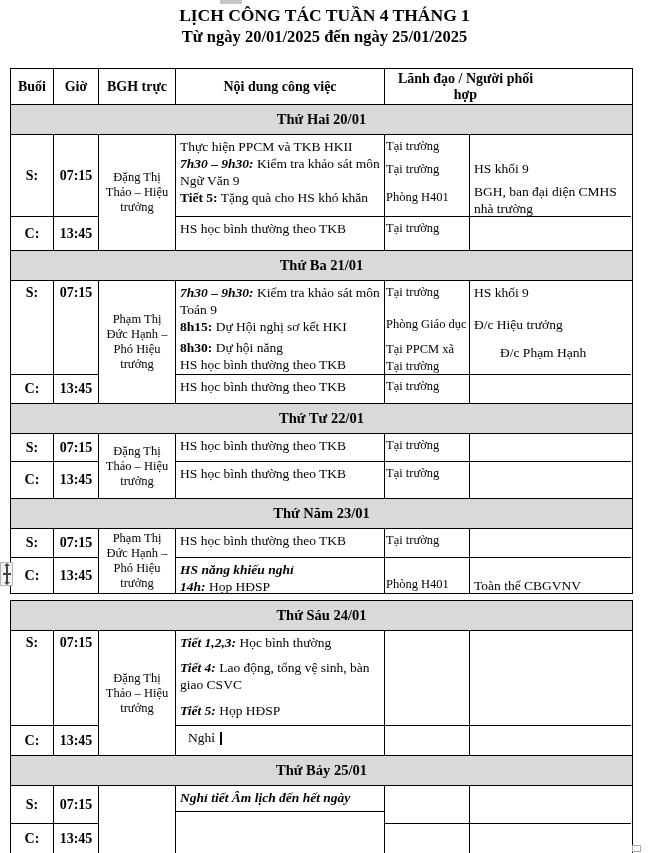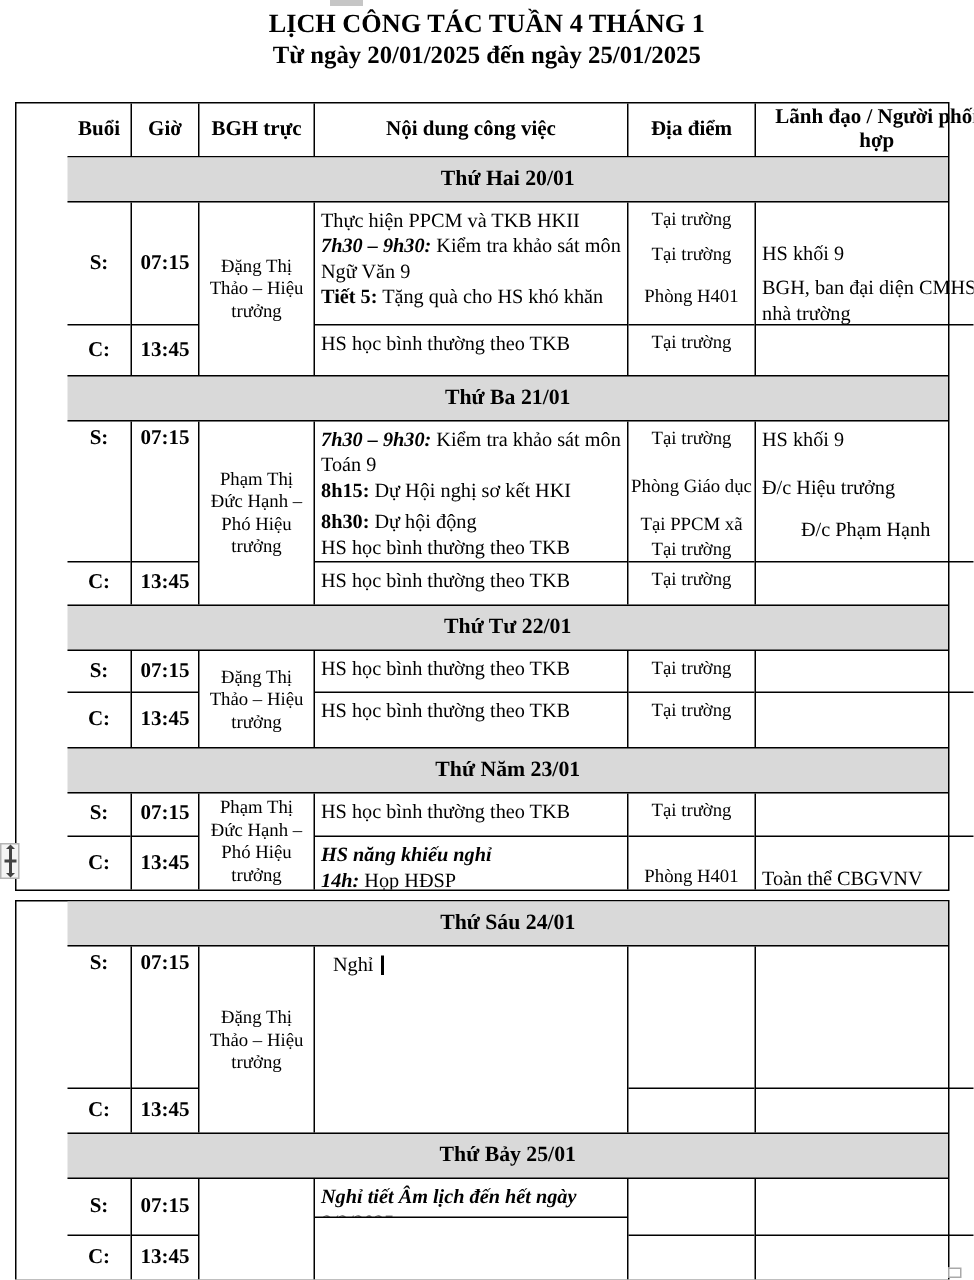--- a/index.html
+++ b/index.html
@@ -1,20 +1,20 @@
 <!DOCTYPE html>
 <html><head>
 <meta charset="utf-8">
 <style>
   html,body{margin:0;padding:0;background:#ffffff;}
   body{width:649px;height:853px;position:relative;font-family:"Liberation Serif","DejaVu Serif",serif;color:#000;}
   .doc-title{position:absolute;top:5px;left:0;width:649px;text-align:center;font-size:17.5px;font-weight:bold;line-height:21px;}
   .doc-subtitle{position:absolute;top:27px;left:0;width:649px;text-align:center;font-size:16.5px;font-weight:bold;line-height:20px;}
   .tables-wrap{position:absolute;left:10px;top:68px;width:623px;}
-  .sched-table{box-sizing:border-box;width:623px;border:1.5px solid #000;background:#fff;padding-left:34px;}
+  .sched-table{box-sizing:border-box;width:623px;border:1.5px solid #000;background:#fff;}
   .sched-table + .sched-table{margin-top:6px;}
   .hdr-row{display:flex;height:35px;border-bottom:1px solid #000;}
   .hcell{box-sizing:border-box;display:flex;align-items:center;justify-content:center;text-align:center;font-weight:bold;font-size:14px;line-height:16px;border-right:1px solid #000;padding:0 2px;}
   .hcell.c6{border-right:none;}
   .c1{flex:0 0 43px;width:43px;}
   .c2{flex:0 0 45px;width:45px;}
   .c3{flex:0 0 77px;width:77px;}
   .c4{flex:0 0 209px;width:209px;}
   .c5{flex:0 0 85px;width:85px;}
   .c6{flex:0 0 161px;width:161px;}
@@ -23,21 +23,21 @@
   .day.first .band{border-top:none;}
   .day-body{display:flex;}
   .col{box-sizing:border-box;display:flex;flex-direction:column;border-right:1px solid #000;}
   .col.c6{border-right:none;}
   .cell{box-sizing:border-box;overflow:hidden;}
   .cell.rb{border-bottom:1px solid #000;}
   .lab-cell{display:flex;justify-content:center;align-items:center;font-weight:bold;font-size:14px;}
   .lab-cell.vtop{align-items:flex-start;padding-top:4px;}
   .bgh-cell{flex:1;display:flex;align-items:center;justify-content:center;text-align:center;font-size:12.5px;line-height:15px;padding:0 3px;}
   .content-cell{padding:3px 4px 0 4px;font-size:13.5px;line-height:17px;text-align:left;}
-  .loc-cell{padding:3px 1px 0 1px;font-size:12.5px;line-height:17px;text-align:center;}
+  .loc-cell{padding:3px 1px 0 1px;font-size:12.5px;line-height:17px;text-align:left;}
   .par-cell{padding:3px 3px 0 4px;font-size:13.5px;line-height:17px;text-align:left;}
   .para{margin:0;}
   .s-bi{font-weight:bold;font-style:italic;}
   .s-b{font-weight:bold;}
   .caret{display:inline-block;width:1.5px;height:13px;background:#000;margin-left:5px;vertical-align:text-bottom;}
   
   .scroll-remnant{position:absolute;left:220px;top:0;width:22px;height:4px;background:#c6c6c6;}
   .move-handle{position:absolute;left:0;top:562px;width:13px;height:24px;border:1px solid #b5b5b5;background:#f5f5f5;box-sizing:border-box;}
   .move-handle .vbar{position:absolute;left:5px;top:3px;width:1.5px;height:16px;background:#444;}
   .move-handle .hbar{position:absolute;left:2px;top:10px;width:8px;height:1.5px;background:#444;}
@@ -53,21 +53,20 @@
 <div class="doc-title">LỊCH CÔNG TÁC TUẦN 4 THÁNG 1</div>
 <div class="doc-subtitle">Từ ngày 20/01/2025 đến ngày 25/01/2025</div>
 
 <div class="tables-wrap">
   <div class="sched-table">
     <div class="hdr-row">
       <div class="hcell c1">Buổi</div>
       <div class="hcell c2">Giờ</div>
       <div class="hcell c3">BGH trực</div>
       <div class="hcell c4">Nội dung công việc</div>
-      <div class="hcell c5">Địa điểm</div>
       <div class="hcell c6">Lãnh đạo / Người phối hợp</div>
     </div>
   <div class="day first">
         <div class="band">Thứ Hai 20/01</div>
         <div class="day-body" style="height: 115px;">
           <div class="col c1">
             <div class="cell lab-cell rb" style="height: 82px;">S:</div>
             <div class="cell lab-cell" style="height: 33px;">C:</div>
           </div>
           <div class="col c2">
@@ -117,21 +116,21 @@
             <div class="cell lab-cell rb vtop" style="height: 94px;">07:15</div>
             <div class="cell lab-cell" style="height: 28px;">13:45</div>
           </div>
           <div class="col c3">
             <div class="bgh-cell">Phạm Thị Đức Hạnh – Phó Hiệu trưởng</div>
           </div>
           <div class="col c4">
             <div class="cell content-cell rb" style="height: 94px;">
               <div class="para"><span class="s-bi">7h30 – 9h30:</span><span> Kiểm tra khảo sát môn Toán 9</span></div>
               <div class="para"><span class="s-b">8h15:</span><span> Dự Hội nghị sơ kết HKI</span></div>
-              <div class="para" style="margin-top: 4px;"><span class="s-b">8h30:</span><span> Dự hội động</span></div>
+              <div class="para" style="margin-top: 4px;"><span class="s-b">8h30:</span><span> Dự hội năng</span></div>
               <div class="para"><span>HS học bình thường theo TKB</span></div>
             </div>
             <div class="cell content-cell" style="height: 28px;">
               <div class="para"><span>HS học bình thường theo TKB</span></div>
             </div>
           </div>
           <div class="col c5">
             <div class="cell loc-cell rb" style="height: 94px;">
               <div class="para"><span>Tại trường</span></div>
               <div class="para" style="margin-top: 15px;"><span>Phòng Giáo dục</span></div>
@@ -237,20 +236,25 @@
             <div class="cell lab-cell" style="height: 29px;">C:</div>
           </div>
           <div class="col c2">
             <div class="cell lab-cell rb vtop" style="height: 95px;">07:15</div>
             <div class="cell lab-cell" style="height: 29px;">13:45</div>
           </div>
           <div class="col c3">
             <div class="bgh-cell">Đặng Thị Thảo – Hiệu trưởng</div>
           </div>
           <div class="col c4">
+            <div class="cell content-cell rb" style="height: 95px;">
+              <div class="para"><span class="s-bi">Tiết 1,2,3:</span><span> Học bình thường</span></div>
+              <div class="para" style="margin-top: 8px;"><span class="s-bi">Tiết 4:</span><span> Lao động, tổng vệ sinh, bàn giao CSVC</span></div>
+              <div class="para" style="margin-top: 9px;"><span class="s-bi">Tiết 5:</span><span> Họp HĐSP</span></div>
+            </div>
             <div class="cell content-cell" style="height: 29px;">
               <div class="para" style="padding-left: 8px;"><span>Nghỉ</span><span class="caret"></span></div>
             </div>
           </div>
           <div class="col c5">
             <div class="cell loc-cell rb" style="height: 95px;"></div>
             <div class="cell loc-cell" style="height: 29px;"></div>
           </div>
           <div class="col c6">
             <div class="cell par-cell rb" style="height: 95px;"></div>

